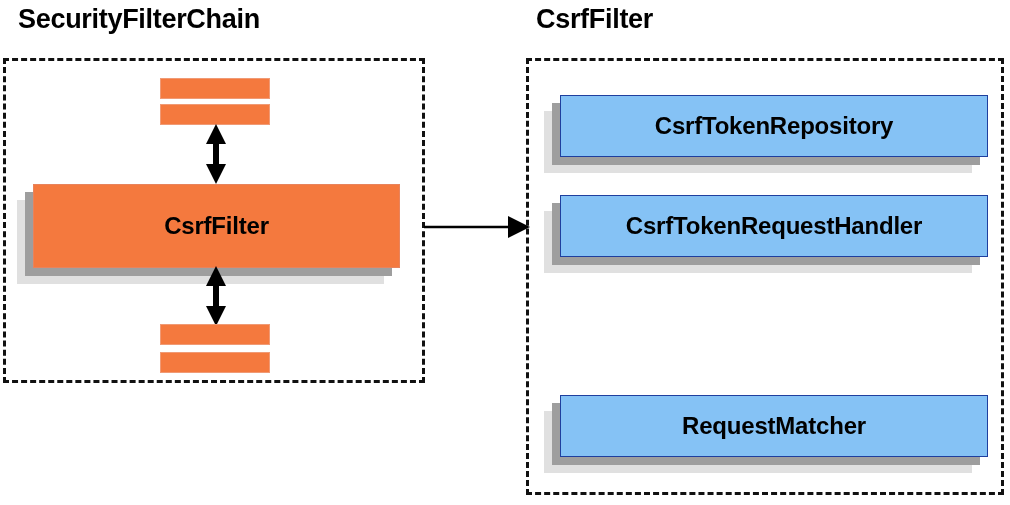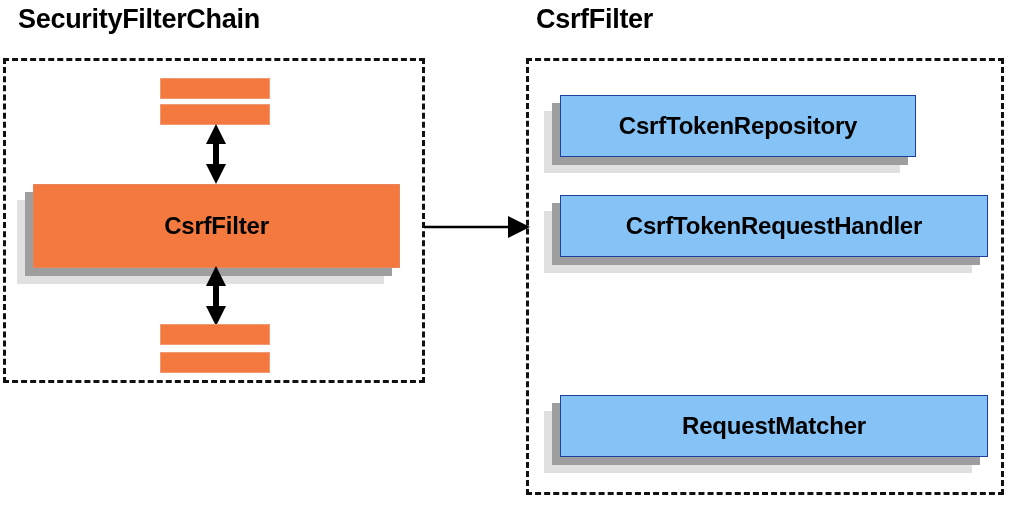--- a/index.html
+++ b/index.html
@@ -139,21 +139,21 @@
 
   <svg class="arrow-svg" style="left:424px; top:212px;" width="106" height="30" viewBox="0 0 106 30">
     <line x1="0" y1="15" x2="88" y2="15" stroke="#000000" stroke-width="2.5"></line>
     <polygon points="106,15 84,4 84,26" fill="#000000"></polygon>
   </svg>
 
   <div class="panel-title" id="title-right">CsrfFilter</div>
 
   <div class="dashed-panel" id="panel-right"></div>
 
-  <div class="stack" style="left:560px; top:95px; width:356px; height:62px;">
+  <div class="stack" style="left:560px; top:95px; width:428px; height:62px;">
     <div class="shadow-far"></div>
     <div class="shadow-near"></div>
     <div class="face blue">
       <span class="label">CsrfTokenRepository</span>
     </div>
   </div>
 
   <div class="stack" style="left:560px; top:195px; width:428px; height:62px;border-radius:22px;">
     <div class="shadow-far"></div>
     <div class="shadow-near"></div>

